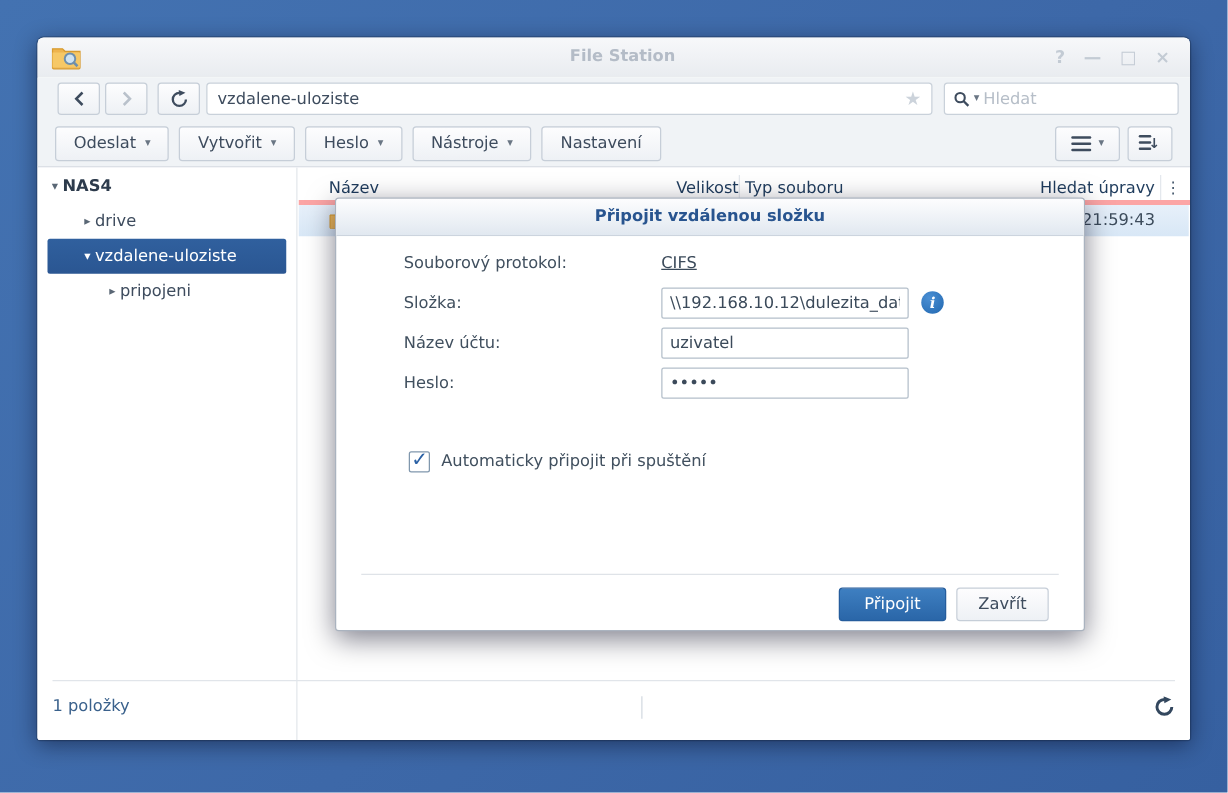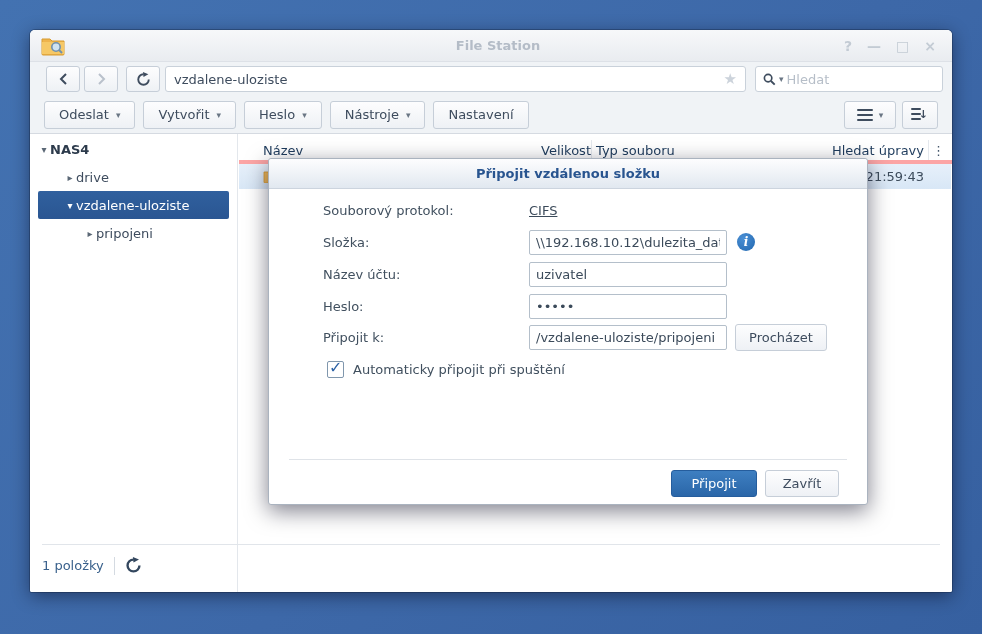--- a/index.html
+++ b/index.html
@@ -93,21 +93,21 @@
   .lheader .h-menu{ text-align:center; color:#44576b; font-size:13px; border-left:1px solid #e4e8ed; height:100%; display:flex; align-items:center; justify-content:center; }
   .lrow{
     position:absolute; left:0; top:30px; right:1px; height:25px;
     display:grid; grid-template-columns:290px 62px 155px 182px 20px; align-items:center;
     background:linear-gradient(#e7f0fa,#d8e7f6); color:#3d4c5c; cursor:pointer;
   }
   .lrow .r-name{ padding-left:24px; display:flex; align-items:center; }
   .lrow .r-date{ text-align:right; padding-right:4px; }
   .statusbar{
     position:absolute; left:12px; right:12px; bottom:8px; height:40px;
-    border-top:1px solid #e1e5ea; display:flex; align-items:center; justify-content:flex-start; gap:10px; padding-top:2px;
+    border-top:1px solid #e1e5ea; display:flex; align-items:center; justify-content:space-between; gap:10px; padding-top:2px;
   }
   .statusbar .count{ color:#3a618c; }
   .statusbar .vsep{ width:1px; height:18px; background:#d4dae1; }
   .statusbar .refresh{ cursor:pointer; display:flex; }
   
   .dialog{
     position:absolute; left:268px; top:158px; width:600px; height:347px;
     background:#fff; border:1px solid #aab3bf; border-radius:3px;
     box-shadow:0 6px 22px rgba(0,0,25,.5);
   }
@@ -316,25 +316,20 @@
   <div class="dlg-row" style="top:134px;">
     <span class="dlg-label">Heslo:</span>
     <input class="dlg-input" value="•••••" style="">
   </div>
 
   <div class="dlg-row" style="top:102px;">
     <span class="dlg-label">Název účtu:</span>
     <input class="dlg-input" value="uzivatel" style="">
   </div>
 
-  <div class="dlg-row" style="top:165px;">
-    <span class="dlg-label">Připojit k:</span>
-    <input class="dlg-input" value="/vzdalene-uloziste/pripojeni" style="">
-    <button class="chrome-btn browse-btn" style="font:13px 'DejaVu Sans',sans-serif;">Procházet</button>
-  </div>
 
   <div class="dlg-row" style="top:197px;">
     <span class="checkbox">
       <span class="check">✓</span>
     </span>
     <span class="chk-label">Automaticky připojit při spuštění</span>
   </div>
 
   <div class="dlg-footer-line"></div>
   <button class="dlg-btn btn-primary btn-connect" style="font:13px 'DejaVu Sans',sans-serif;">Připojit</button>

